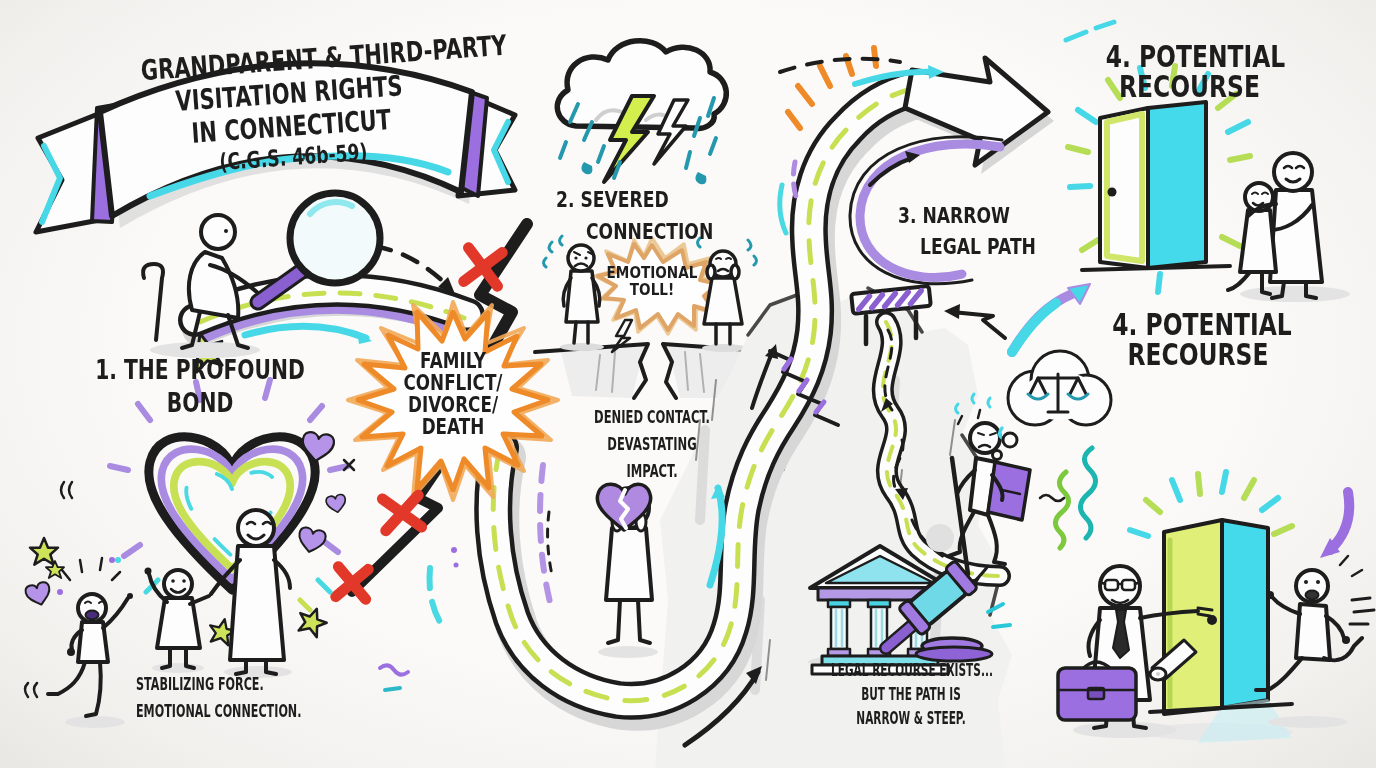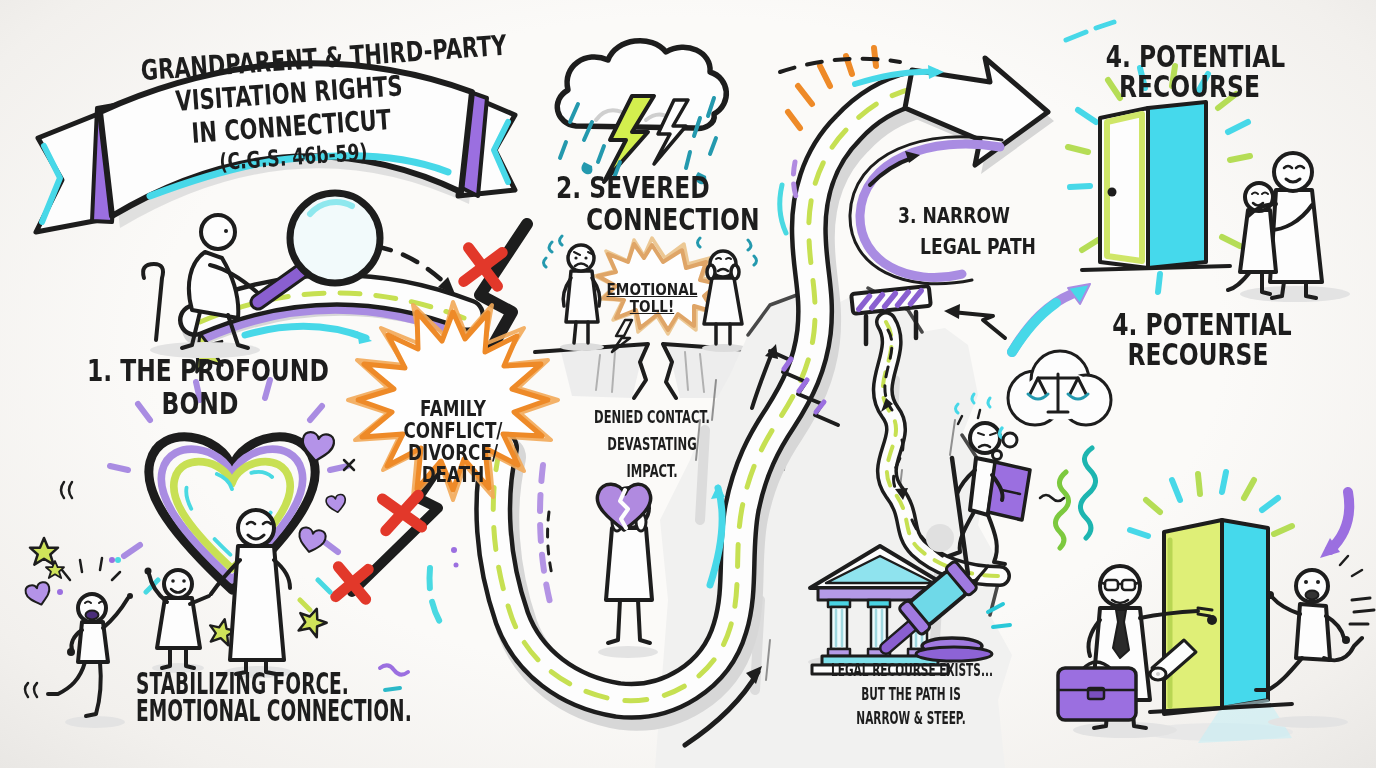--- a/index.html
+++ b/index.html
@@ -8,26 +8,26 @@
          font-family:"DejaVu Sans", sans-serif;}
   #art{position:absolute;left:0;top:0;width:1376px;height:768px;}
   #art *{stroke-linecap:round;stroke-linejoin:round;}
   .tb{position:absolute;font-weight:bold;color:#1d1d1d;white-space:nowrap;}
   .tb .ln{transform:scaleX(var(--sx,1));}
   .ctr{text-align:center}
   .ctr .ln{transform-origin:50% 50%;}
   .lft .ln{transform-origin:0 50%;}
   .banner-t{left:95px;top:44px;width:390px;font-size:28px;line-height:33px;--sx:.75;transform:rotate(-4deg);}
   .banner-t .sm{font-size:23px;line-height:28px;}
-  .s1t{left:55px;top:354px;width:290px;font-size:30px;line-height:33px;--sx:.78;}
-  .s1c{left:136px;top:670px;width:290px;font-size:30px;line-height:27px;--sx:.62;}
-  .burst-t{left:373px;top:350px;width:160px;font-size:21px;line-height:22px;margin-top:48px;--sx:.80;}
-  .s2t{left:556px;top:172px;width:220px;font-size:30px;line-height:32px;--sx:.78;}
+  .s1t{left:55px;top:354px;width:290px;font-size:26px;line-height:33px;--sx:.78;}
+  .s1c{left:136px;top:670px;width:290px;font-size:18px;line-height:27px;--sx:.62;}
+  .burst-t{left:373px;top:350px;width:160px;font-size:21px;line-height:22px;--sx:.80;}
+  .s2t{left:556px;top:184px;width:220px;font-size:22px;line-height:32px;--sx:.78;}
   .s2t .ind{margin-left:30px;}
-  .tollt{left:597px;top:281px;width:110px;font-size:16px;line-height:17px;text-decoration:underline;--sx:.85;}
+  .tollt{left:597px;top:264px;width:110px;font-size:16px;line-height:17px;--sx:.85;}
   .s2c{left:557px;top:404px;width:190px;font-size:17px;line-height:27px;--sx:.68;}
   .s3t{left:898px;top:200px;width:200px;font-size:22px;line-height:31px;--sx:.78;}
   .s3t .ind{margin-left:22px;}
   .s3c{left:782px;top:658px;width:258px;font-size:17px;line-height:24px;--sx:.62;}
   .s4a{left:1082px;top:42px;width:215px;font-size:30px;line-height:30px;--sx:.78;}
   .s4b{left:1088px;top:310px;width:220px;font-size:30px;line-height:30px;--sx:.78;}
   .s4body{left:1098px;top:377px;width:250px;font-size:24px;line-height:23px;--sx:.62;}
   .s4body .cta{font-size:25px;margin-top:9px;--sx:.65;}
 </style>
 </head>

